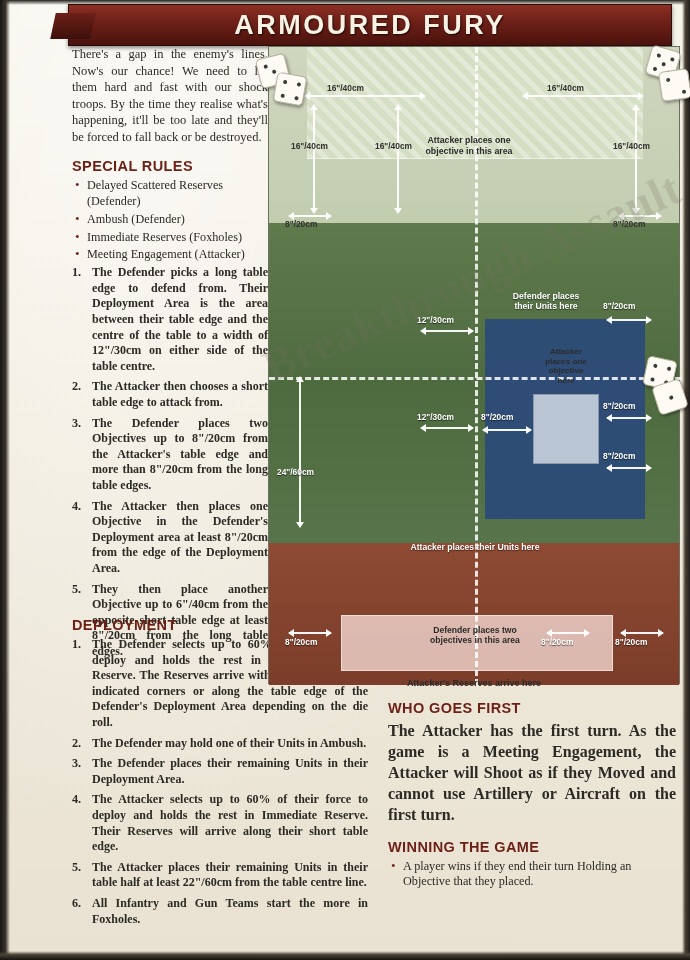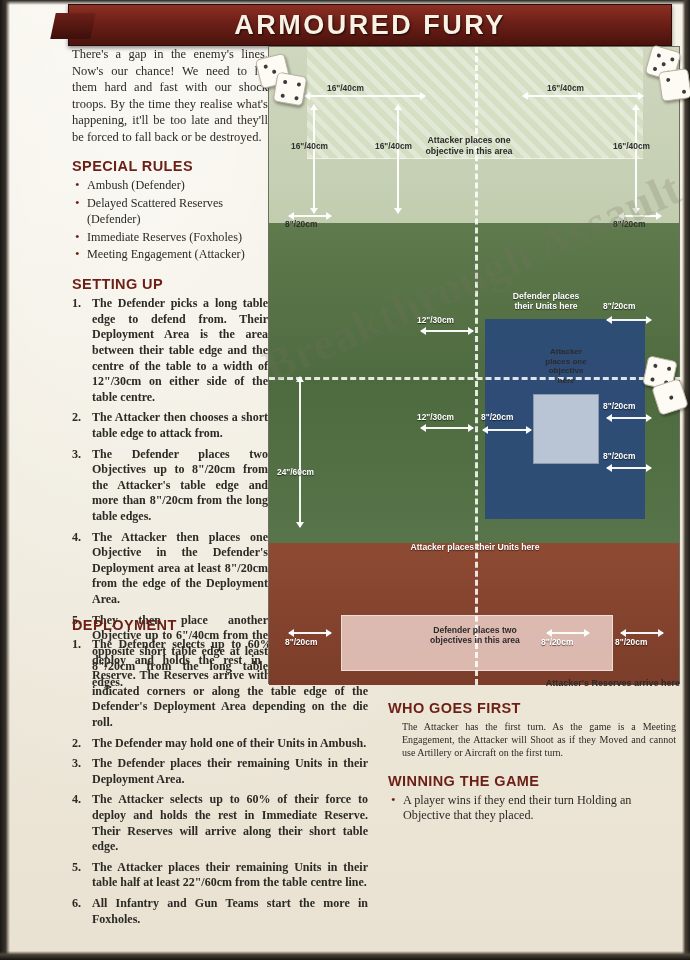--- a/index.html
+++ b/index.html
@@ -70,21 +70,21 @@
     font-weight:bold;
   }
   ol.numbered li:before {
     content:counter(n) "."; position:absolute; left:0; top:0;
     color:#2c2a25; font-size:12.2px;
   }
 
   
   .bottom-left { position:absolute; left:72px; top:604px; width:296px; }
   .bottom-right { position:absolute; left:388px; top:700px; width:288px; }
-  .bottom-right p { font-size:10px; line-height:1.32; color:#2c2a25; text-align:justify; margin:2px 0 0 14px; }
+  .bottom-right p { font-size:16px; line-height:1.32; color:#2c2a25; text-align:justify; margin:2px 0 0 0;font-weight:bold; }
 
   
   .map {
     position:absolute; left:268px; top:46px; width:412px; height:638px;
     background:#caccc0;
     border:1px solid #6d6f63;
   }
   .map-inner { position:absolute; inset:0; }
 
   .band { position:absolute; left:0; width:100%; }
@@ -150,21 +150,21 @@
   .arrow-v:after { bottom:-1px; border-top:6px solid rgba(255,255,255,.95); }
 
   .toplabel {
     position:absolute; left:268px; top:48px; width:412px;
     font-family:"Liberation Sans", sans-serif; font-weight:bold; font-size:8.8px;
     color:#2a2a2a; text-align:center; line-height:1.25;
   }
   .botlabel {
     position:absolute; left:268px; top:678px; width:412px;
     font-family:"Liberation Sans", sans-serif; font-weight:bold; font-size:9px;
-    color:#2a2a2a; text-align:right;
+    color:#2a2a2a; text-align:center;
   }
 
   
   .die {
     position:absolute; width:30px; height:30px; background:#fdfbf4;
     border:1px solid #b9b3a2; border-radius:5px;
     box-shadow:1px 2px 3px rgba(0,0,0,.35);
   }
   .die .pip { position:absolute; width:4px; height:4px; background:#3a3a3a; border-radius:50%; }
 
@@ -189,27 +189,26 @@
 
   <div class="banner">
     <span class="banner-title">ARMOURED FURY</span>
   </div>
 
   <div class="left-col">
     <div class="intro">There's a gap in the enemy's lines. Now's our chance! We need to hit them hard and fast with our shock troops. By the time they realise what's happening, it'll be too late and they'll be forced to fall back or be destroyed.</div>
 
     <h2 class="sec">SPECIAL RULES</h2>
     <ul class="bullets">
+      <li>Delayed Scattered Reserves (Defender)</li>
       <li>Ambush (Defender)</li>
-      <li>Delayed Scattered Reserves (Defender)</li>
       <li>Immediate Reserves (Foxholes)</li>
       <li>Meeting Engagement (Attacker)</li>
     </ul>
 
-    <h2 class="sec">SETTING UP</h2>
     <ol class="numbered">
       <li>The Defender picks a long table edge to defend from. Their Deployment Area is the area between their table edge and the centre of the table to a width of 12"/30cm on either side of the table centre.</li>
       <li>The Attacker then chooses a short table edge to attack from.</li>
       <li>The Defender places two Objectives up to 8"/20cm from the Attacker's table edge and more than 8"/20cm from the long table edges.</li>
       <li>The Attacker then places one Objective in the Defender's Deployment area at least 8"/20cm from the edge of the Deployment Area.</li>
       <li>They then place another Objective up to 6"/40cm from the opposite short table edge at least 8"/20cm from the long table edges.</li>
     </ol>
   </div>
 
   <div class="bottom-left">

